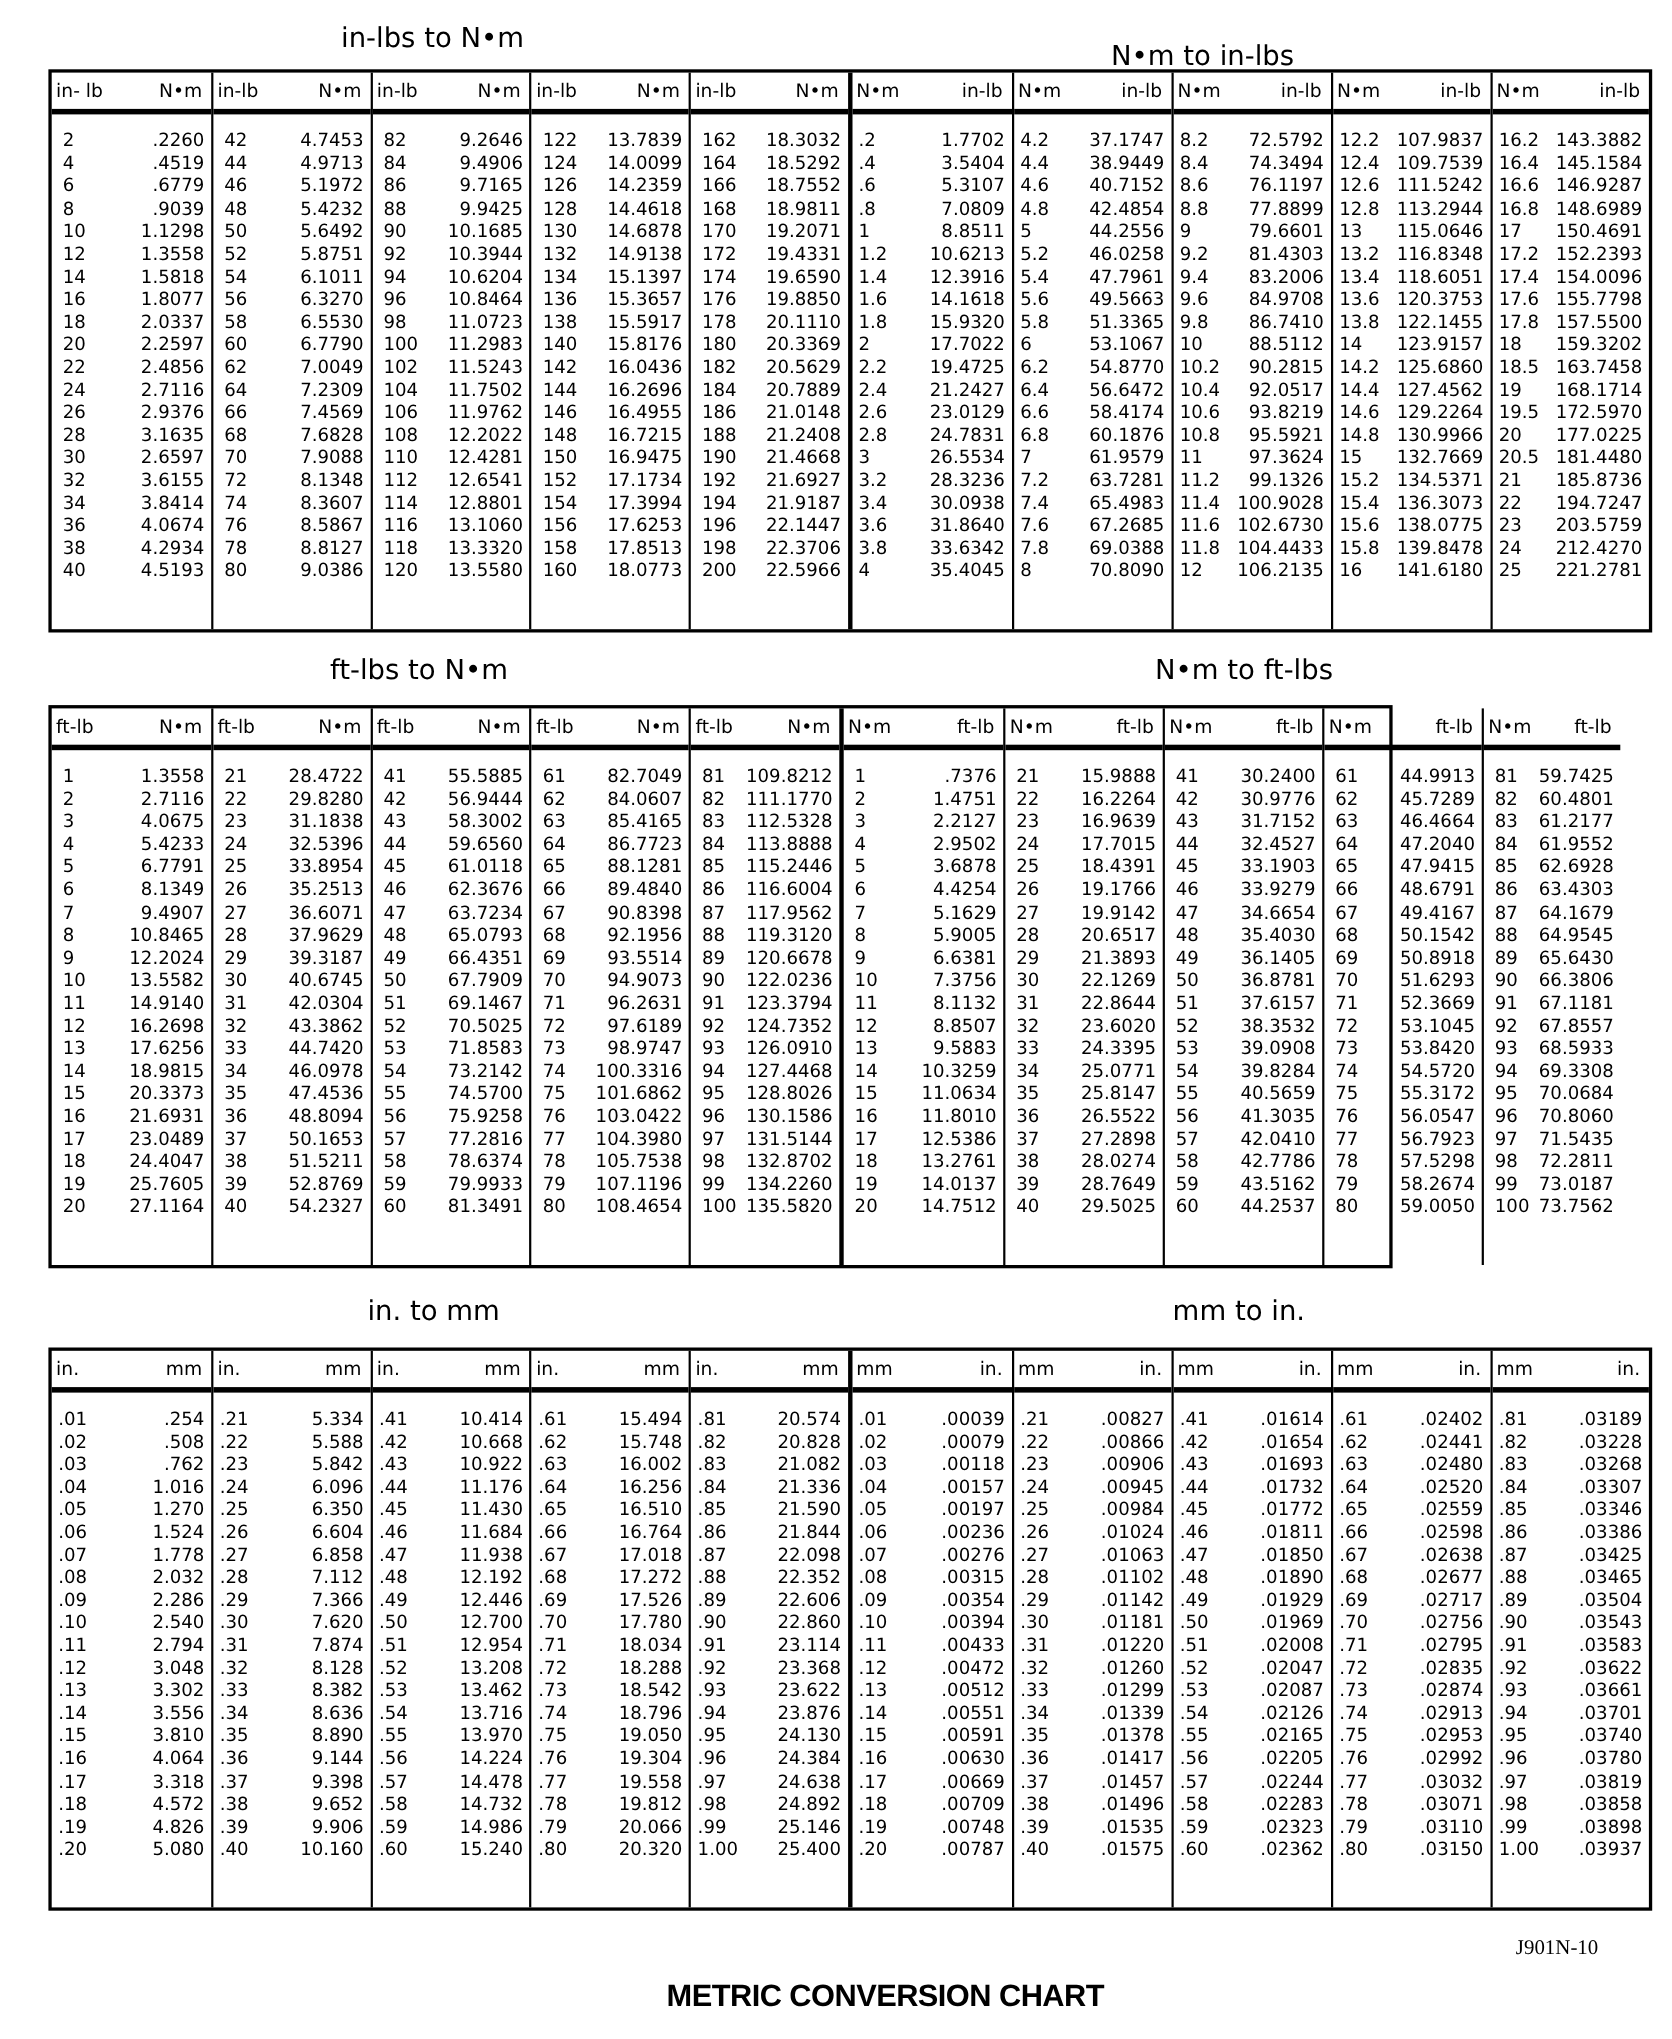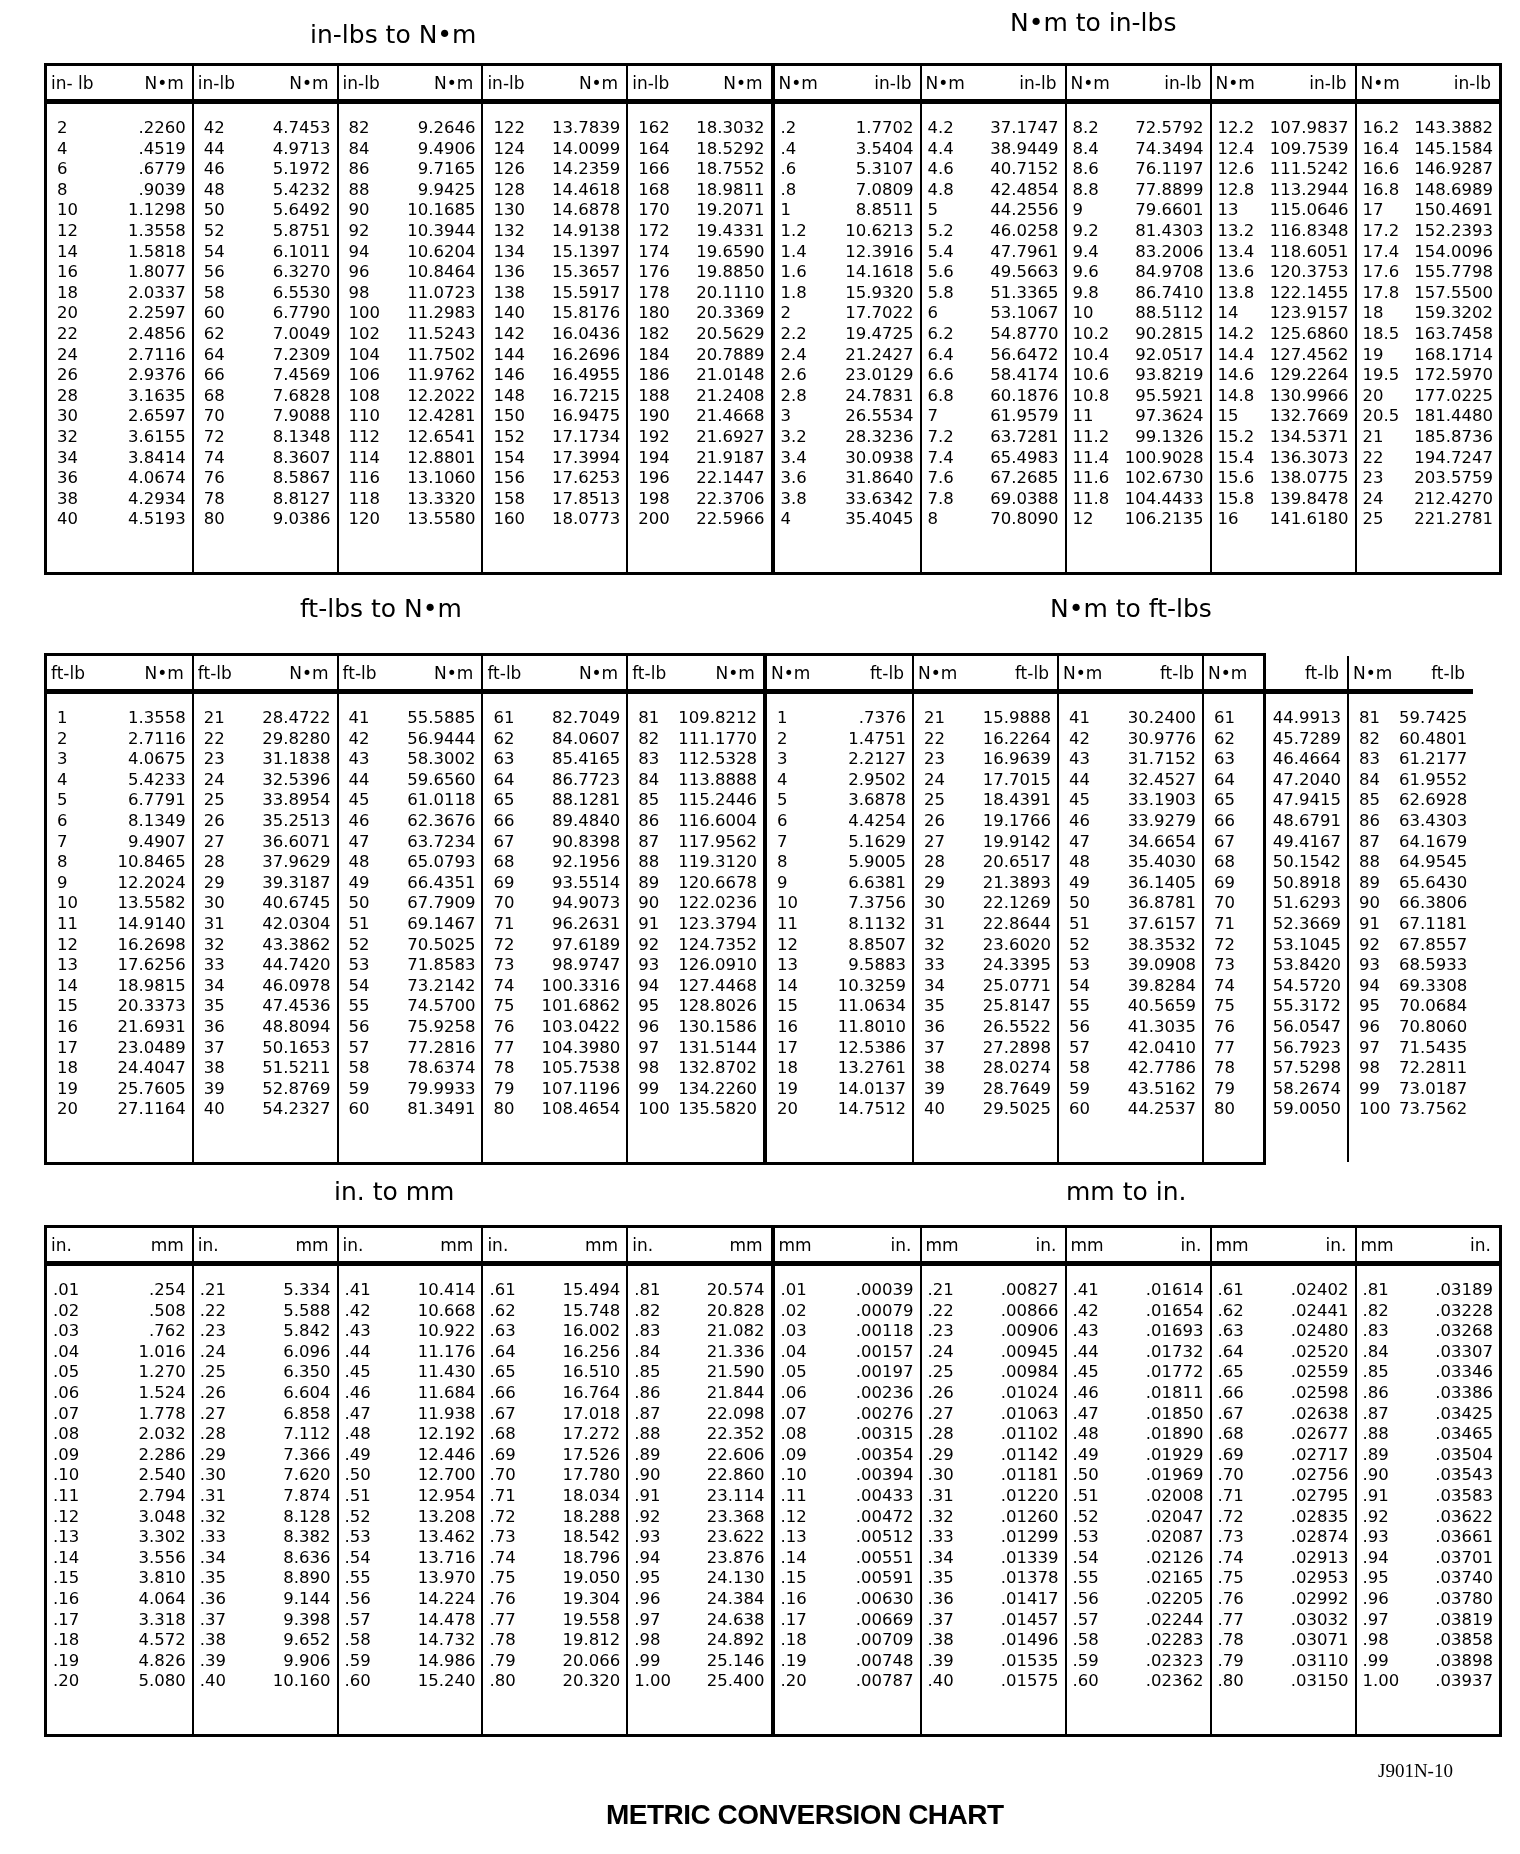--- a/index.html
+++ b/index.html
@@ -18,21 +18,21 @@
   .row .k { flex:0 0 auto; min-width:40px; text-align:left; padding-left:6px; }
   .row .v { flex:1; text-align:right; padding-right:2px; }
   .row.tight .k { padding-left:2px; }
   #code { position:absolute; left:1378px; top:1760px; font-size:19px; font-family:Liberation Serif, serif; }
   #chart-title { position:absolute; left:606px; top:1799px; font-size:28px; font-weight:bold; font-family:"Liberation Sans", sans-serif; letter-spacing:-0.5px; }
 </style>
 </head>
 <body>
 
 <div class="sec-title" style="left:310px;top:20px;">in-lbs to N•m</div>
-<div class="sec-title" style="left:1010px;top:8px;">N•m to in-lbs</div>
+<div class="sec-title" style="left:1010px;top:36px;">N•m to in-lbs</div>
 <div class="sec-title" style="left:300px;top:594px;">ft-lbs to N•m</div>
 <div class="sec-title" style="left:1050px;top:594px;">N•m to ft-lbs</div>
 <div class="sec-title" style="left:334px;top:1177px;">in. to mm</div>
 <div class="sec-title" style="left:1066px;top:1177px;">mm to in.</div>
 
 <div class="tbl" style="left:44px;top:63px;width:1458px;height:512px;">
   <div class="half left" style="width:725px;">
       <div class="col first" style="width: 144.8px;">
         <div class="col-head">
           <span class="k">in- lb</span>
@@ -911,21 +911,21 @@
           </div>
           <div class="row tight">
             <span class="k">25</span>
             <span class="v">221.2781</span>
           </div>
         </div>
       </div>
     </div>
 </div>
 
-<div class="tbl" style="left:44px;top:641px;width:1222px;height:512px;margin-top:12px;">
+<div class="tbl" style="left:44px;top:641px;width:1222px;height:512px;">
   <div class="half left" style="width:725px;">
       <div class="col first" style="width: 144.8px;">
         <div class="col-head">
           <span class="k">ft-lb</span>
           <span class="v">N•m</span>
         </div>
         <div class="col-body">
           <div class="row">
             <span class="k">1</span>
             <span class="v">1.3558</span>

